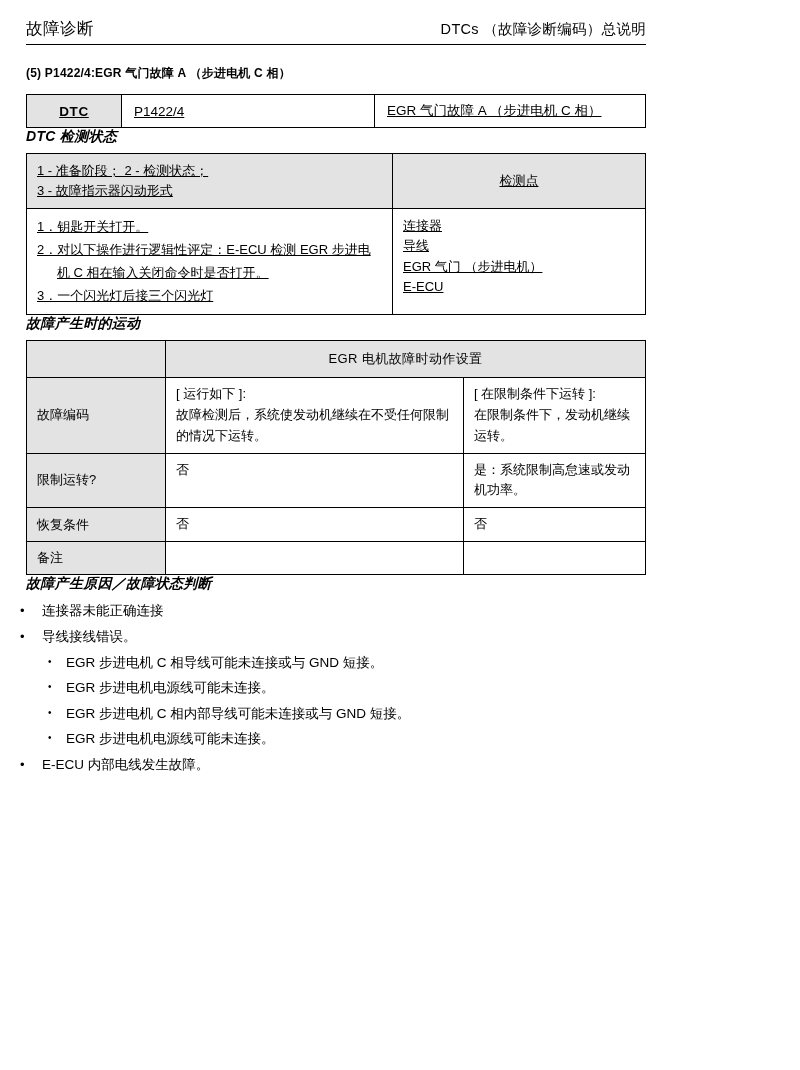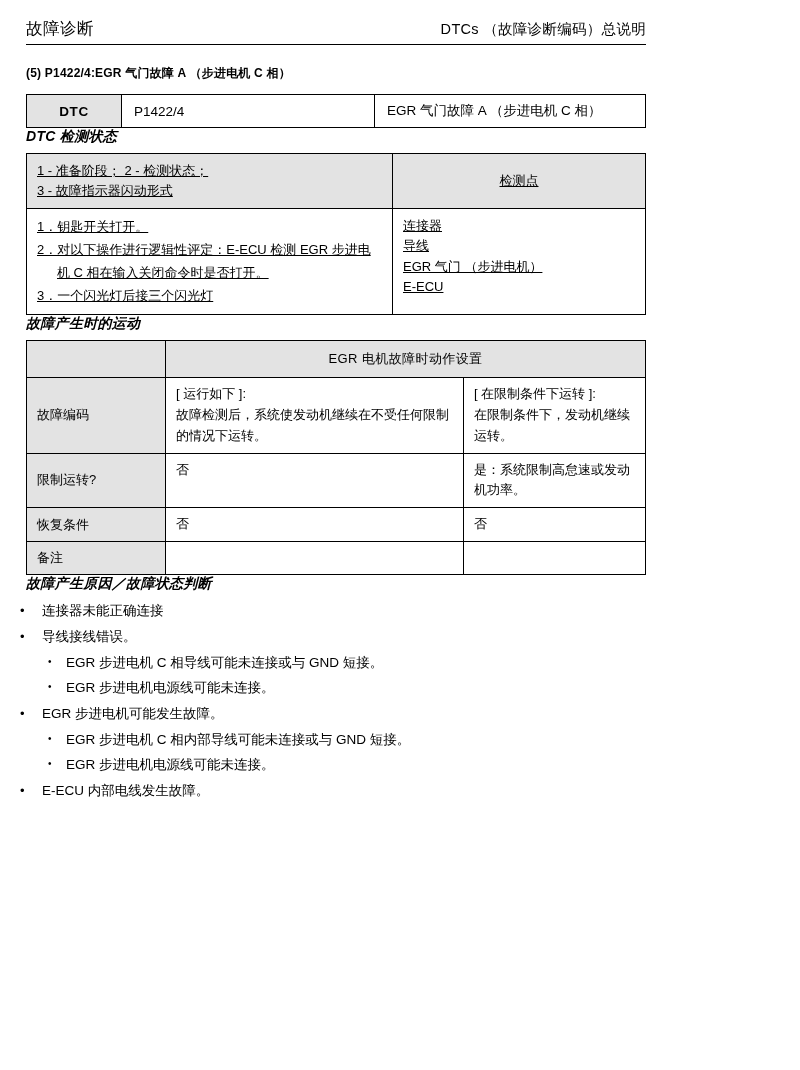--- a/index.html
+++ b/index.html
@@ -51,20 +51,21 @@
 
   
   table {
     border-collapse: collapse;
     width: 100%;
   }
   .dtc-strip {
     margin-top: 12px;
     border: 1.3px solid #000;
     font-size: 13.5px;
+    text-decoration: underline;
   }
   .dtc-strip td {
     border: 1px solid #000;
     padding: 5px 8px;
     vertical-align: middle;
     height: 22px;
   }
   .dtc-strip .c1 {
     width: 78px;
     text-align: center;
@@ -275,19 +276,18 @@
     </tr>
   </tbody>
     </table>
 
   <div class="sub-head">故障产生原因／故障状态判断</div>
   <div class="bullets">
     <div class="b1 dot1">连接器未能正确连接</div>
     <div class="b1 dot1">导线接线错误。</div>
     <div class="b2 dot2">EGR 步进电机 C 相导线可能未连接或与 GND 短接。</div>
     <div class="b2 dot2">EGR 步进电机电源线可能未连接。</div>
-    <div class="b1 dot1">EGR 步进电机可能发生故障。</div>
     <div class="b2 dot2">EGR 步进电机 C 相内部导线可能未连接或与 GND 短接。</div>
     <div class="b2 dot2">EGR 步进电机电源线可能未连接。</div>
     <div class="b1 dot1">E-ECU 内部电线发生故障。</div>
   </div>
 
 </div>
 
 </body></html>

